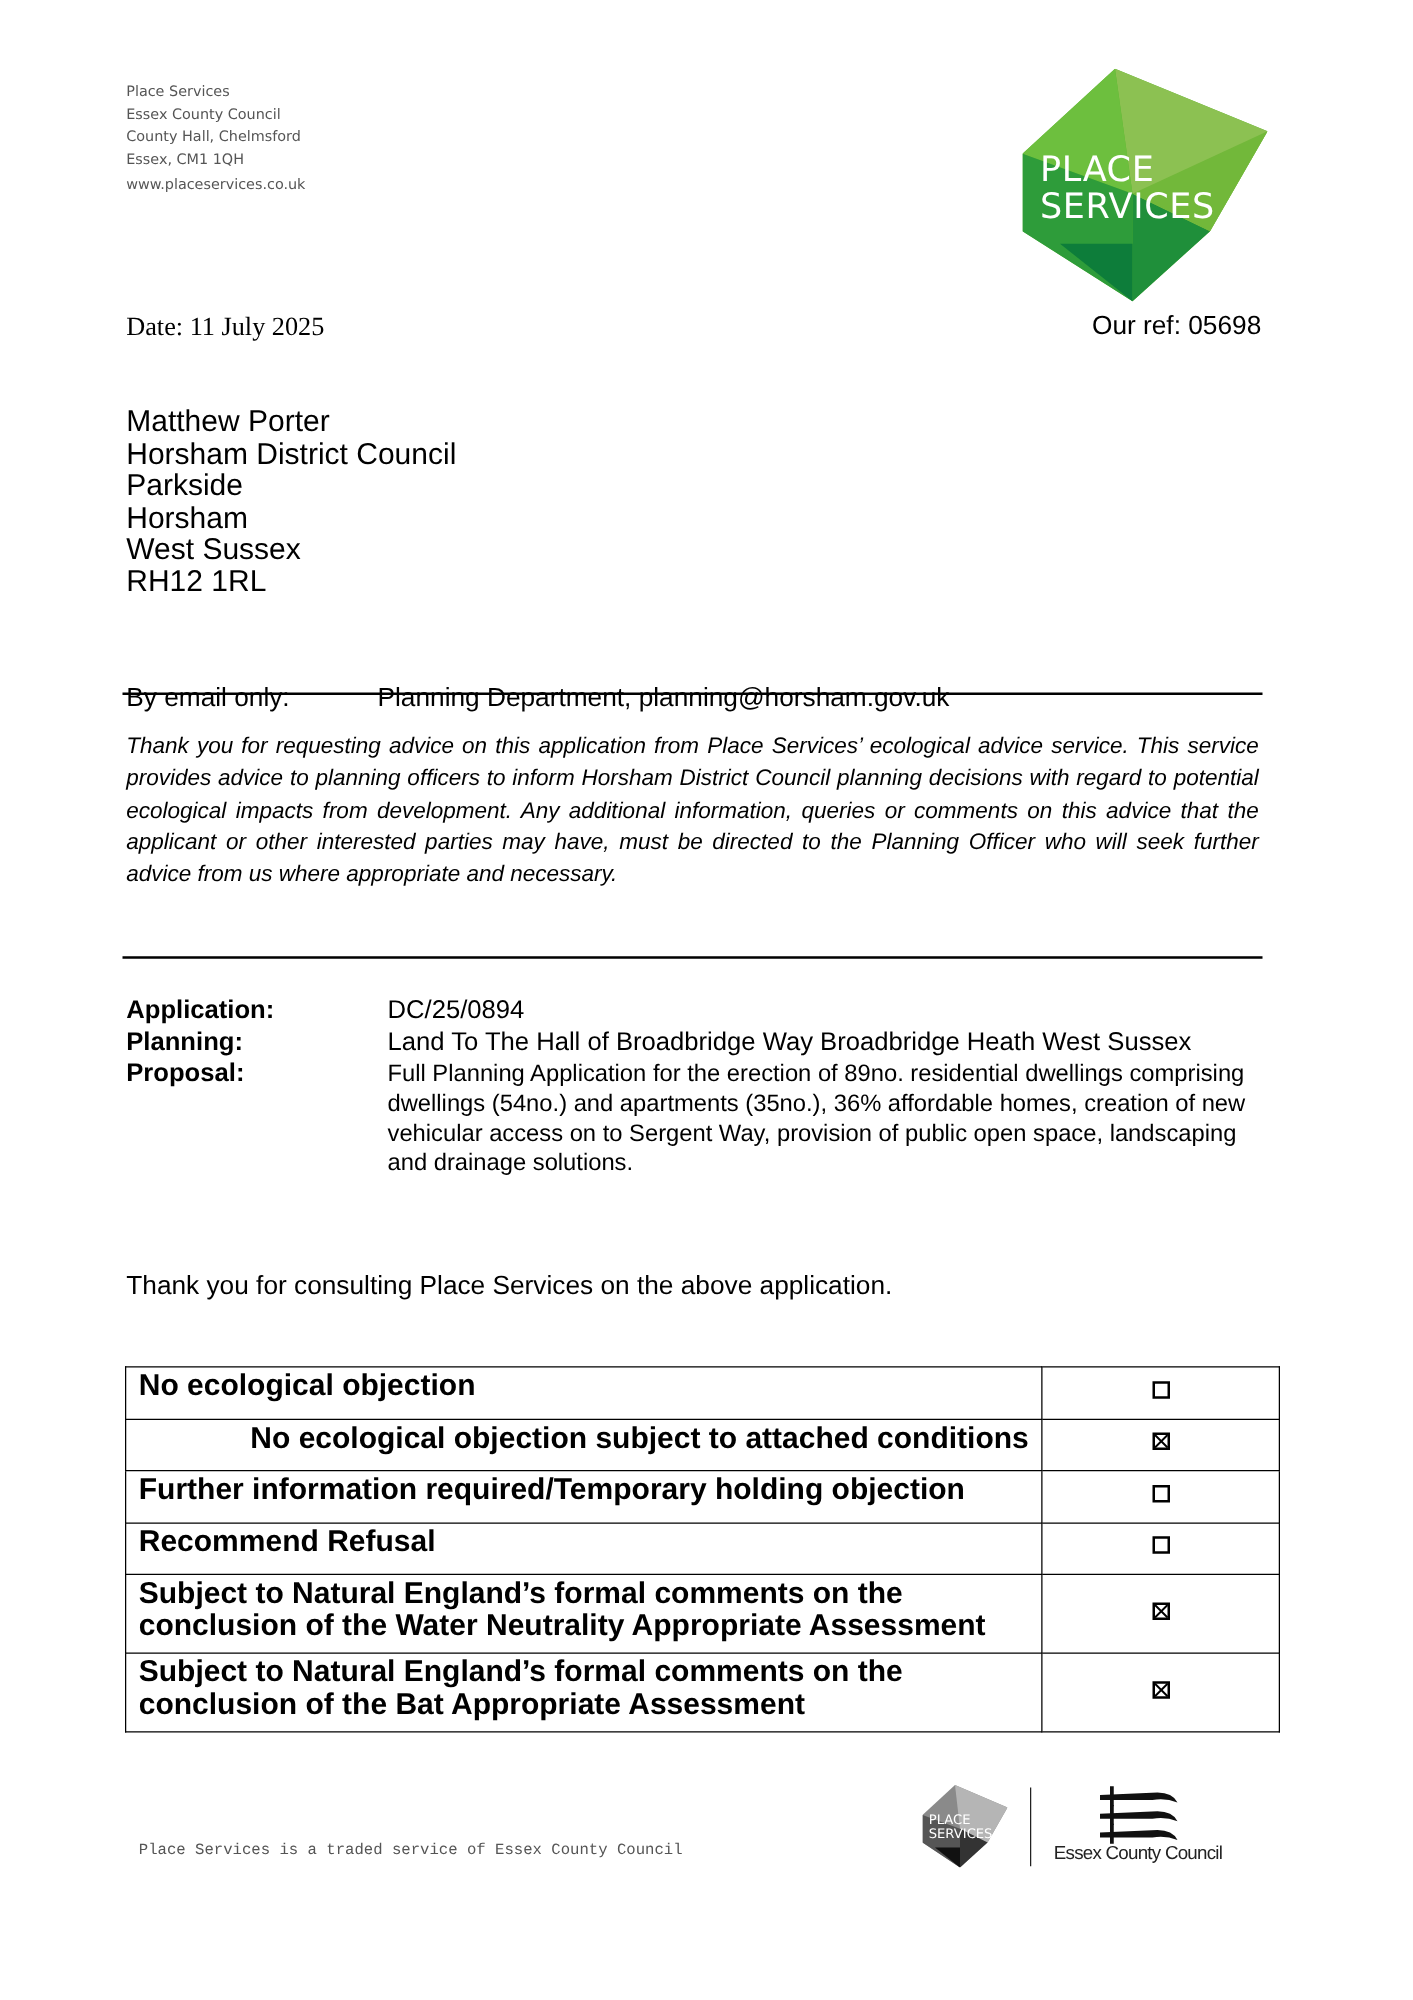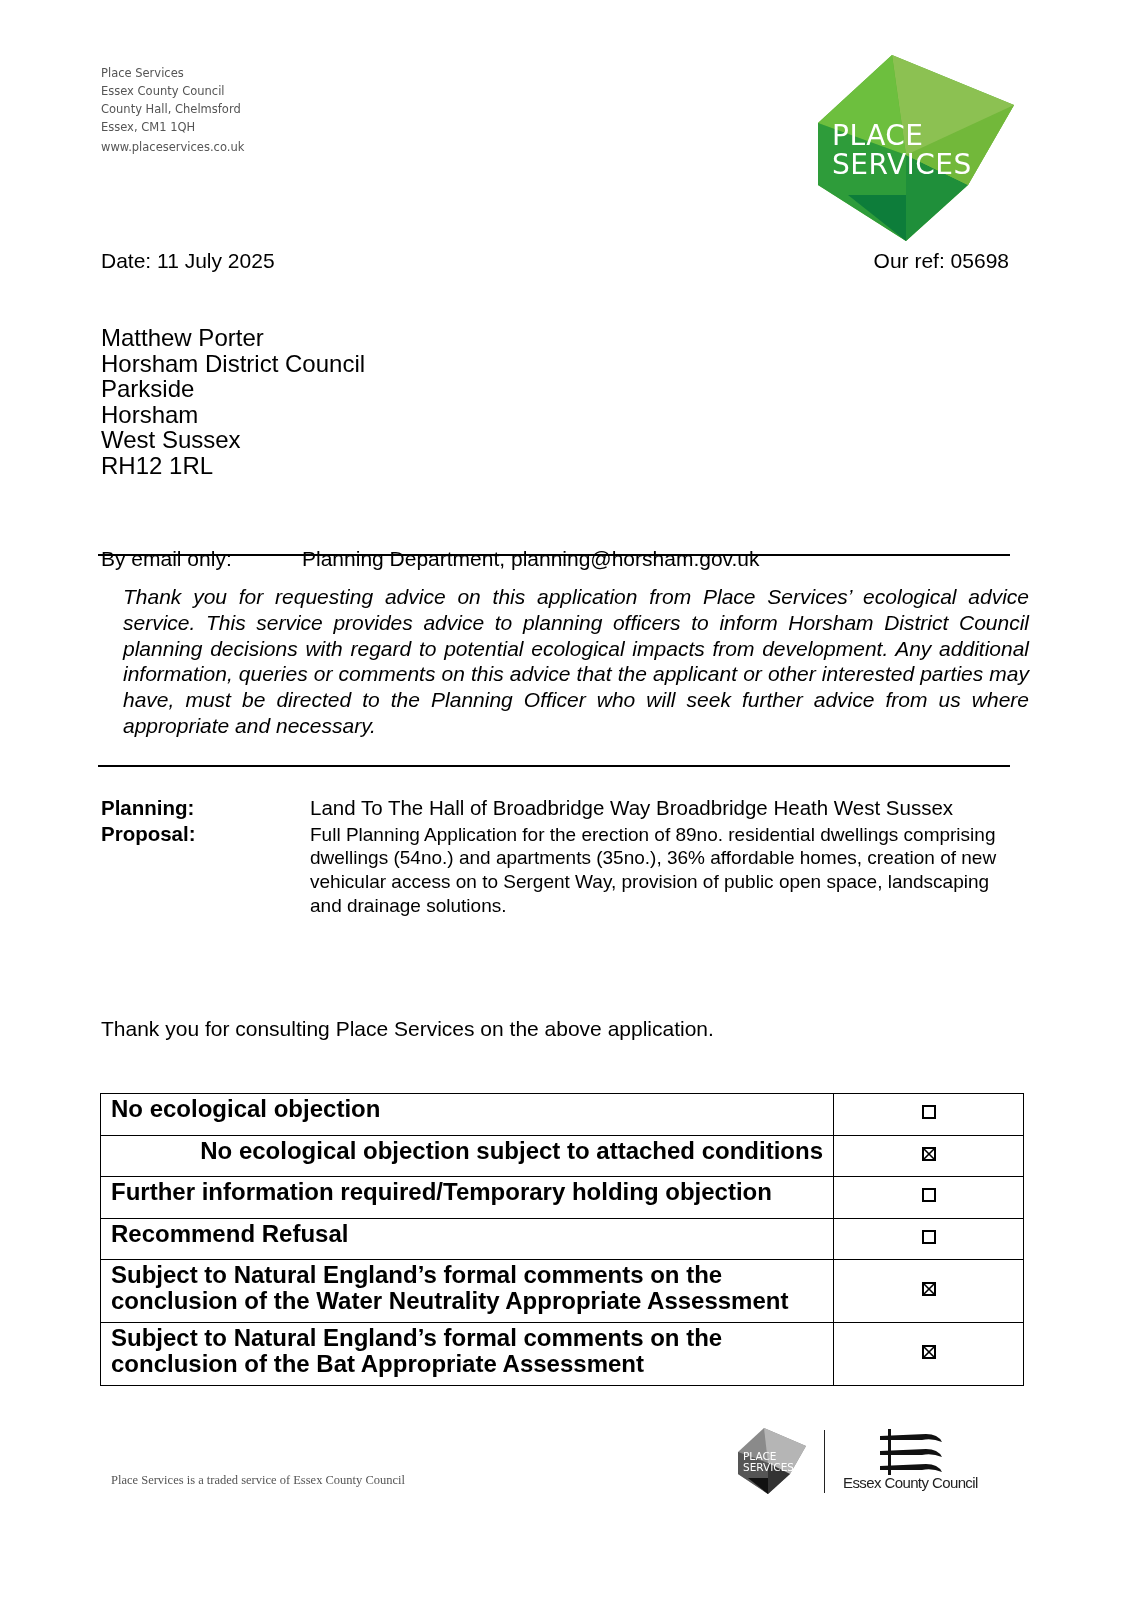--- a/index.html
+++ b/index.html
@@ -5,40 +5,40 @@
   html, body { margin: 0; padding: 0; background: #ffffff; }
   body {
     width: 1130px; height: 1600px; position: relative; overflow: hidden;
     font-family: "Liberation Sans", sans-serif; color: #000;
   }
   .abs { position: absolute; }
   .sender { left: 101px; top: 64px; font-family: "DejaVu Sans", sans-serif; font-size: 11.5px; color: #555; line-height: 18px; }
   .sender .url { margin-top: 2px; display: block; }
   .logo { left: 818px; top: 55px; width: 196px; height: 188px; }
   .logo-text { position: absolute; left: 14px; top: 66px; color: #fff; font-family: "DejaVu Sans", sans-serif; font-weight: 400; font-size: 28px; line-height: 29px; letter-spacing: 0.5px; }
-  .date { left: 101px; top: 249px; font-size: 21px; }
+  .date { left: 101px; top: 249px; font-size: 21px; font-family: Liberation Serif, serif; }
   .ref { right: 121px; top: 249px; font-size: 21px; }
   .addr { left: 101px; top: 325px; font-size: 24px; line-height: 25.6px; }
   .email-row { left: 101px; top: 503px; font-size: 21px; margin-top: 44px; }
   .email-label { display: inline-block; width: 201px; }
   .rule { left: 98px; width: 912px; height: 0; border-top: 2.5px solid #000; }
-  .intro { left: 101px; top: 584px; width: 906px; font-size: 21px; font-style: italic; line-height: 25.8px; text-align: justify; margin-left: 22px; }
+  .intro { left: 101px; top: 584px; width: 906px; font-size: 18px; font-style: italic; line-height: 25.8px; text-align: justify; }
   .details { left: 101px; top: 795px; width: 910px; }
   .drow { display: flex; }
   .dlabel { width: 209px; font-weight: bold; font-size: 20.5px; line-height: 25.5px; flex-shrink: 0; }
   .dval { font-size: 20.5px; line-height: 25.5px; }
   .dval.small { font-size: 19px; line-height: 23.8px; padding-top: 2px; }
   .thanks { left: 101px; top: 1017px; font-size: 21px; }
   table.rec { position: absolute; left: 100px; top: 1093px; width: 924px; border-collapse: collapse; }
   table.rec td { border: 1.5px solid #000; vertical-align: top; }
   table.rec td.label { width: 712px; padding: 2px 10px 0 10px; font-weight: bold; font-size: 24px; line-height: 25.5px; }
   table.rec td.box { text-align: center; vertical-align: middle; }
   .cb { display: inline-block; width: 14px; height: 14px; border: 2px solid #000; position: relative; box-sizing: border-box; }
   .cb svg { position: absolute; left: -2px; top: -2px; }
-  .footer-text { left: 111px; top: 1473px; font-family: Liberation Serif, serif; font-size: 12.5px; color: #555; }
+  .footer-text { left: 111px; top: 1473px; font-family: Liberation Mono, monospace; font-size: 12.5px; color: #555; }
   .ps-logo-small { left: 738px; top: 1428px; width: 68px; height: 66px; }
   .ps-small-text { position: absolute; left: 5px; top: 23px; color: #fff; font-family: "DejaVu Sans", sans-serif; font-size: 10.5px; line-height: 10.5px; }
   .vdiv { left: 824px; top: 1430px; width: 0; height: 63px; border-left: 1.5px solid #222; }
   .ecc-logo { left: 876px; top: 1428px; width: 70px; height: 48px; }
   .ecc-text { left: 843px; top: 1474px; font-family: "Liberation Sans", sans-serif; font-size: 15px; letter-spacing: -0.6px; color: #222; }
 </style>
 </head>
 <body>
 
 <div class="abs sender">
@@ -81,20 +81,24 @@
   <span class="email-label">By email only:</span><span>Planning Department, planning@horsham.gov.uk</span>
 </div>
 
 <div class="abs rule" style="top:554px;"></div>
 
 <div class="abs intro">Thank you for requesting advice on this application from Place Services’ ecological advice service. This service provides advice to planning officers to inform Horsham District Council planning decisions with regard to potential ecological impacts from development. Any additional information, queries or comments on this advice that the applicant or other interested parties may have, must be directed to the Planning Officer who will seek further advice from us where appropriate and necessary.</div>
 
 <div class="abs rule" style="top:765px;"></div>
 
 <div class="abs details">
+  <div class="drow">
+    <div class="dlabel">Application:</div>
+    <div class="dval">DC/25/0894</div>
+  </div>
   <div class="drow">
     <div class="dlabel">Planning:</div>
     <div class="dval" style="width:660px;">Land To The Hall of Broadbridge Way Broadbridge Heath West Sussex</div>
   </div>
   <div class="drow">
     <div class="dlabel">Proposal:</div>
     <div class="dval small" style="width:702px;">Full Planning Application for the erection of 89no. residential dwellings comprising dwellings (54no.) and apartments (35no.), 36% affordable homes, creation of new vehicular access on to Sergent Way, provision of public open space, landscaping and drainage solutions.</div>
   </div>
 </div>
 

